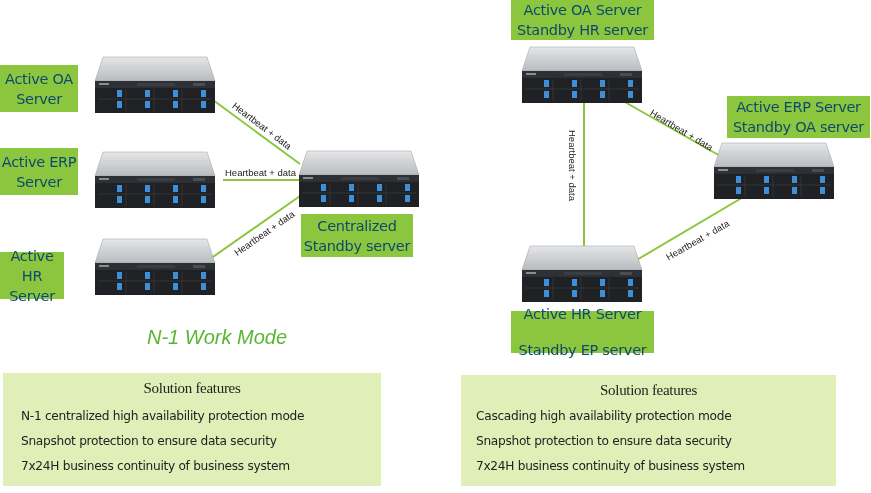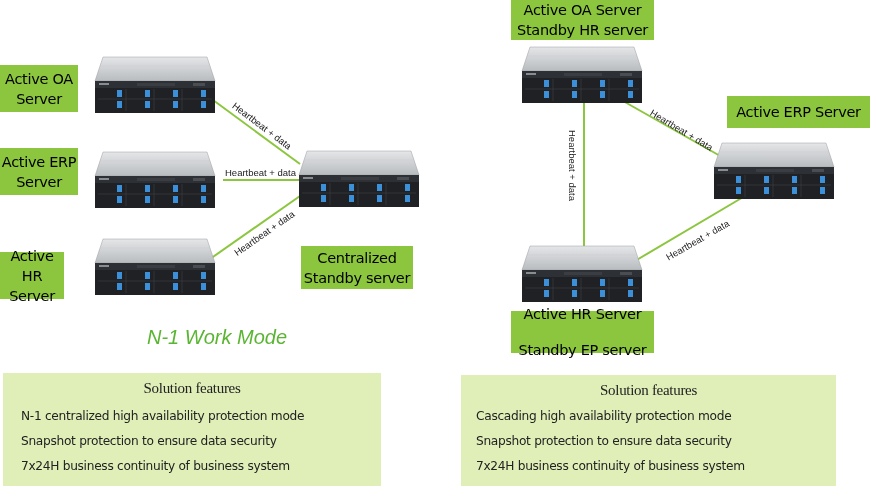--- a/index.html
+++ b/index.html
@@ -1,17 +1,17 @@
 <!DOCTYPE html>
 <html><head>
 <meta charset="utf-8">
 <style>
   html, body { margin:0; padding:0; background:#ffffff; }
   body { width:871px; height:493px; position:relative; overflow:hidden; font-family:"DejaVu Sans", sans-serif; }
-  .label-box { position:absolute; background:#8cc63f; color:#000000; text-align:center; font-family:"DejaVu Sans", sans-serif; font-size:14.5px; line-height:20px; display:flex; flex-direction:column; justify-content:center; align-items:center; letter-spacing:-0.3px; }
+  .label-box { position:absolute; background:#8cc63f; color:#0c4a6e; text-align:center; font-family:"DejaVu Sans", sans-serif; font-size:14.5px; line-height:20px; display:flex; flex-direction:column; justify-content:center; align-items:center; letter-spacing:-0.3px; }
   .server { position:absolute; }
   .server svg { display:block; }
   .link-text { position:absolute; font-family:"Liberation Sans", sans-serif; font-size:9.5px; color:#222; white-space:nowrap; transform-origin:0 0; }
   .mode-title { position:absolute; color:#5ab532; font-family:"Liberation Sans", sans-serif; font-size:20px; }
   .feature-box { position:absolute; background:#e0efb8; }
   .feature-title { position:absolute; left:0; right:0; text-align:center; font-family:Liberation Serif, serif; font-size:15px; color:#222; letter-spacing:-0.3px; }
   .feature-item { position:absolute; font-family:"DejaVu Sans", sans-serif; font-size:12.2px; color:#222; white-space:nowrap; letter-spacing:-0.3px; }
   svg.lines { position:absolute; left:0; top:0; }
 </style>
 </head>
@@ -88,21 +88,21 @@
     <svg width="122" height="58" viewBox="0 0 122 58">
       <use href="#srv" x="1" y="1"></use>
     </svg>
   </div>
 
 <div class="server" style="left:298px;top:150px;">
     <svg width="122" height="58" viewBox="0 0 122 58">
       <use href="#srv" x="1" y="1"></use>
     </svg>
   </div>
-<div class="label-box" style="left:301px;top:214px;width:112px;height:43px;margin-top:32px;">
+<div class="label-box" style="left:301px;top:214px;width:112px;height:43px;">
   <span>Centralized</span>
   <span>Standby server</span>
 </div>
 
 <div class="link-text" style="left:237px;top:100px;transform:rotate(37deg);">Heartbeat + data</div>
 <div class="link-text" style="left:225px;top:167px;">Heartbeat + data</div>
 <div class="link-text" style="left:232px;top:249px;transform:rotate(-35deg);">Heartbeat + data</div>
 
 <div class="mode-title" style="left:147px;top:326px;font-style:italic;">N-1 Work Mode</div>
 
@@ -116,22 +116,23 @@
 <div class="label-box" style="left:511px;top:0;width:143px;height:40px;">
   <span>Active OA Server</span>
   <span>Standby HR server</span>
 </div>
 <div class="server" style="left:521px;top:46px;">
     <svg width="122" height="58" viewBox="0 0 122 58">
       <use href="#srv" x="1" y="1"></use>
     </svg>
   </div>
 
-<div class="label-box" style="left:727px;top:96px;width:143px;height:32px;">
+<div class="label-box" style="left:727px;top:96px;width:143px;height:42px;">
   <span>Active ERP Server</span>
+  <span>Standby OA server</span>
 </div>
 <div class="server" style="left:713px;top:142px;">
     <svg width="122" height="58" viewBox="0 0 122 58">
       <use href="#srv" x="1" y="1"></use>
     </svg>
   </div>
 
 <div class="server" style="left:521px;top:245px;">
     <svg width="122" height="58" viewBox="0 0 122 58">
       <use href="#srv" x="1" y="1"></use>

